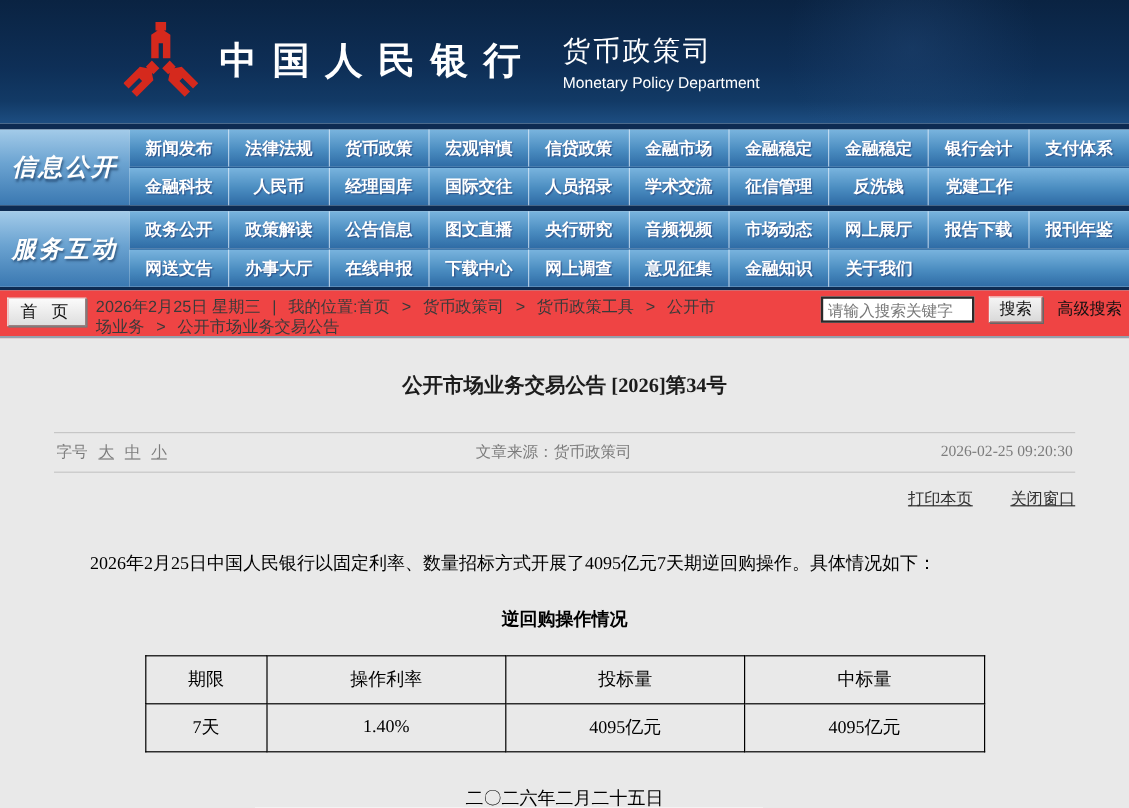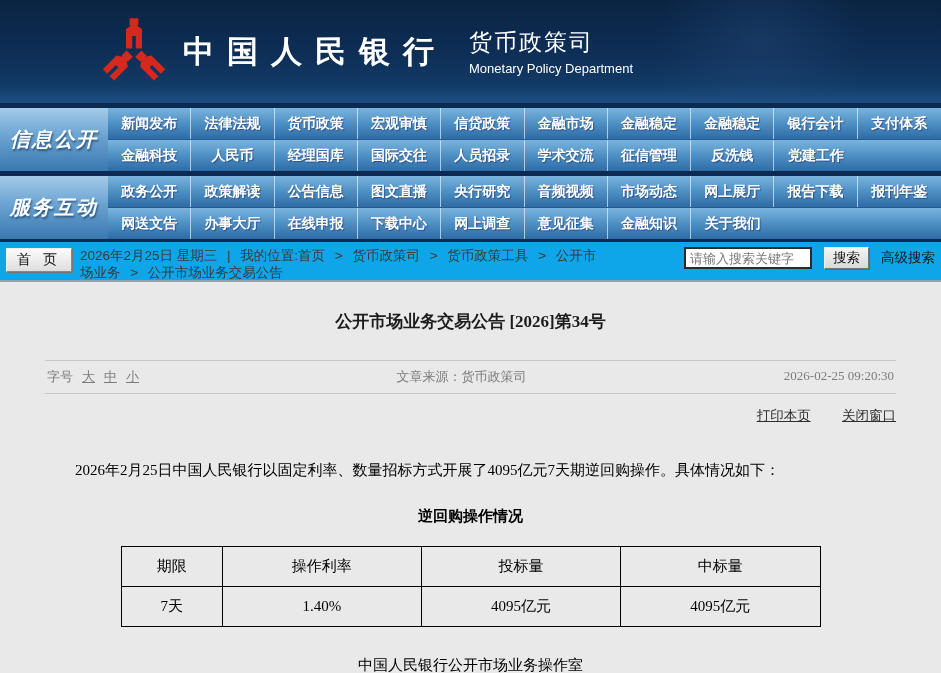--- a/index.html
+++ b/index.html
@@ -45,21 +45,21 @@
   .menu-row + .menu-row { border-top:1px solid rgba(20,60,110,.35); }
   .menu-cell {
     color:#fff; font-size:14px; font-weight:bold;
     display:flex; align-items:center; justify-content:center;
     text-shadow:1px 1px 1px rgba(20,20,80,.45); cursor:pointer; white-space:nowrap;
   }
   .menu-cell.sep { border-right:1px solid rgba(235,245,255,.65); }
 
   
   .crumbbar {
-    height:40px; background:#0ea5e9; border-bottom:2px solid #95a1ad;
+    height:40px; background:#ef4444; border-bottom:2px solid #95a1ad;
     display:flex; align-items:flex-start; padding:3px 6px 0 6px;
   }
   .home-btn {
     margin-top:3px; padding:2px 10px; font-size:14px; letter-spacing:4px;
     background:linear-gradient(180deg,#fbfbfb,#dedede);
     border:1px solid #888; border-top-color:#eee; border-left-color:#eee;
     box-shadow:1px 1px 0 #777; color:#111; cursor:pointer;
     font-family:"Liberation Sans", sans-serif;
   }
   .crumb-text {
@@ -254,15 +254,14 @@
     </tr>
     <tr>
       <td>7天</td>
       <td>1.40%</td>
       <td>4095亿元</td>
       <td>4095亿元</td>
     </tr>
   </tbody>
     </table>
 
-  <div class="signature">中国人民银行公开市场业务操作室</div>
   <div class="sign-date">二〇二六年二月二十五日</div>
 </div>
 
 </body></html>

